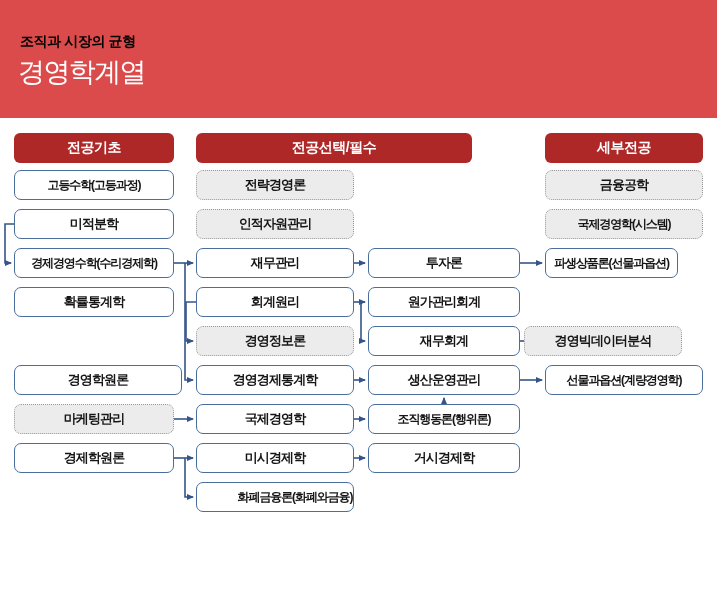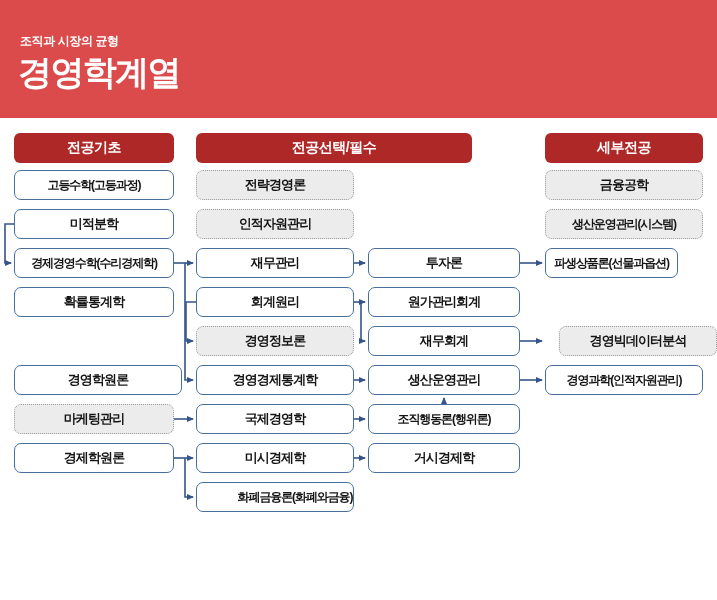--- a/index.html
+++ b/index.html
@@ -11,25 +11,25 @@
     position:relative;
   }
 
   
   #banner{
     position:absolute;left:0;top:0;width:717px;height:118px;
     background:#DC4B4B;
   }
   #banner-subtitle{
     position:absolute;left:20px;top:33px;
-    color:#ffffff;font-size:12px;font-weight:bold;letter-spacing:-0.4px;
+    color:#000000;font-size:14px;font-weight:bold;letter-spacing:-0.4px;
   }
   #banner-title{
     position:absolute;left:18px;top:52px;
-    color:#ffffff;font-size:34px;font-weight:bold;letter-spacing:-1.6px;
+    color:#ffffff;font-size:27px;font-weight:normal;letter-spacing:-1.6px;
     line-height:40px;
   }
 
   
   .col-header{
     position:absolute;height:30px;
     background:#AF2828;border-radius:6px;
     color:#ffffff;font-size:14px;font-weight:bold;letter-spacing:-0.5px;
     display:flex;align-items:center;justify-content:center;
   }
@@ -124,16 +124,16 @@
 <div class="node solid small" style="left:196px;top:482px;width:158px;padding-left:40px;">화폐금융론(화폐와금융)</div>
 
 <div class="node solid" style="left:368px;top:248px;width:152px;">투자론</div>
 <div class="node solid" style="left:368px;top:287px;width:152px;">원가관리회계</div>
 <div class="node solid" style="left:368px;top:326px;width:152px;">재무회계</div>
 <div class="node solid" style="left:368px;top:365px;width:152px;">생산운영관리</div>
 <div class="node solid small" style="left:368px;top:404px;width:152px;">조직행동론(행위론)</div>
 <div class="node solid" style="left:368px;top:443px;width:152px;">거시경제학</div>
 
 <div class="node dashed" style="left:545px;top:170px;width:158px;">금융공학</div>
-<div class="node dashed small" style="left:545px;top:209px;width:158px;">생산운영관리(시스템)</div>
+<div class="node dashed small" style="left:545px;top:209px;width:158px;">국제경영학(시스템)</div>
 <div class="node solid small" style="left:545px;top:248px;width:133px;">파생상품론(선물과옵션)</div>
-<div class="node dashed" style="left:559px;top:326px;width:158px;">경영빅데이터분석</div>
-<div class="node solid small" style="left:545px;top:365px;width:158px;">경영과학(인적자원관리)</div>
+<div class="node dashed" style="left:524px;top:326px;width:158px;">경영빅데이터분석</div>
+<div class="node solid small" style="left:545px;top:365px;width:158px;">선물과옵션(계량경영학)</div>
 
 </body></html>

